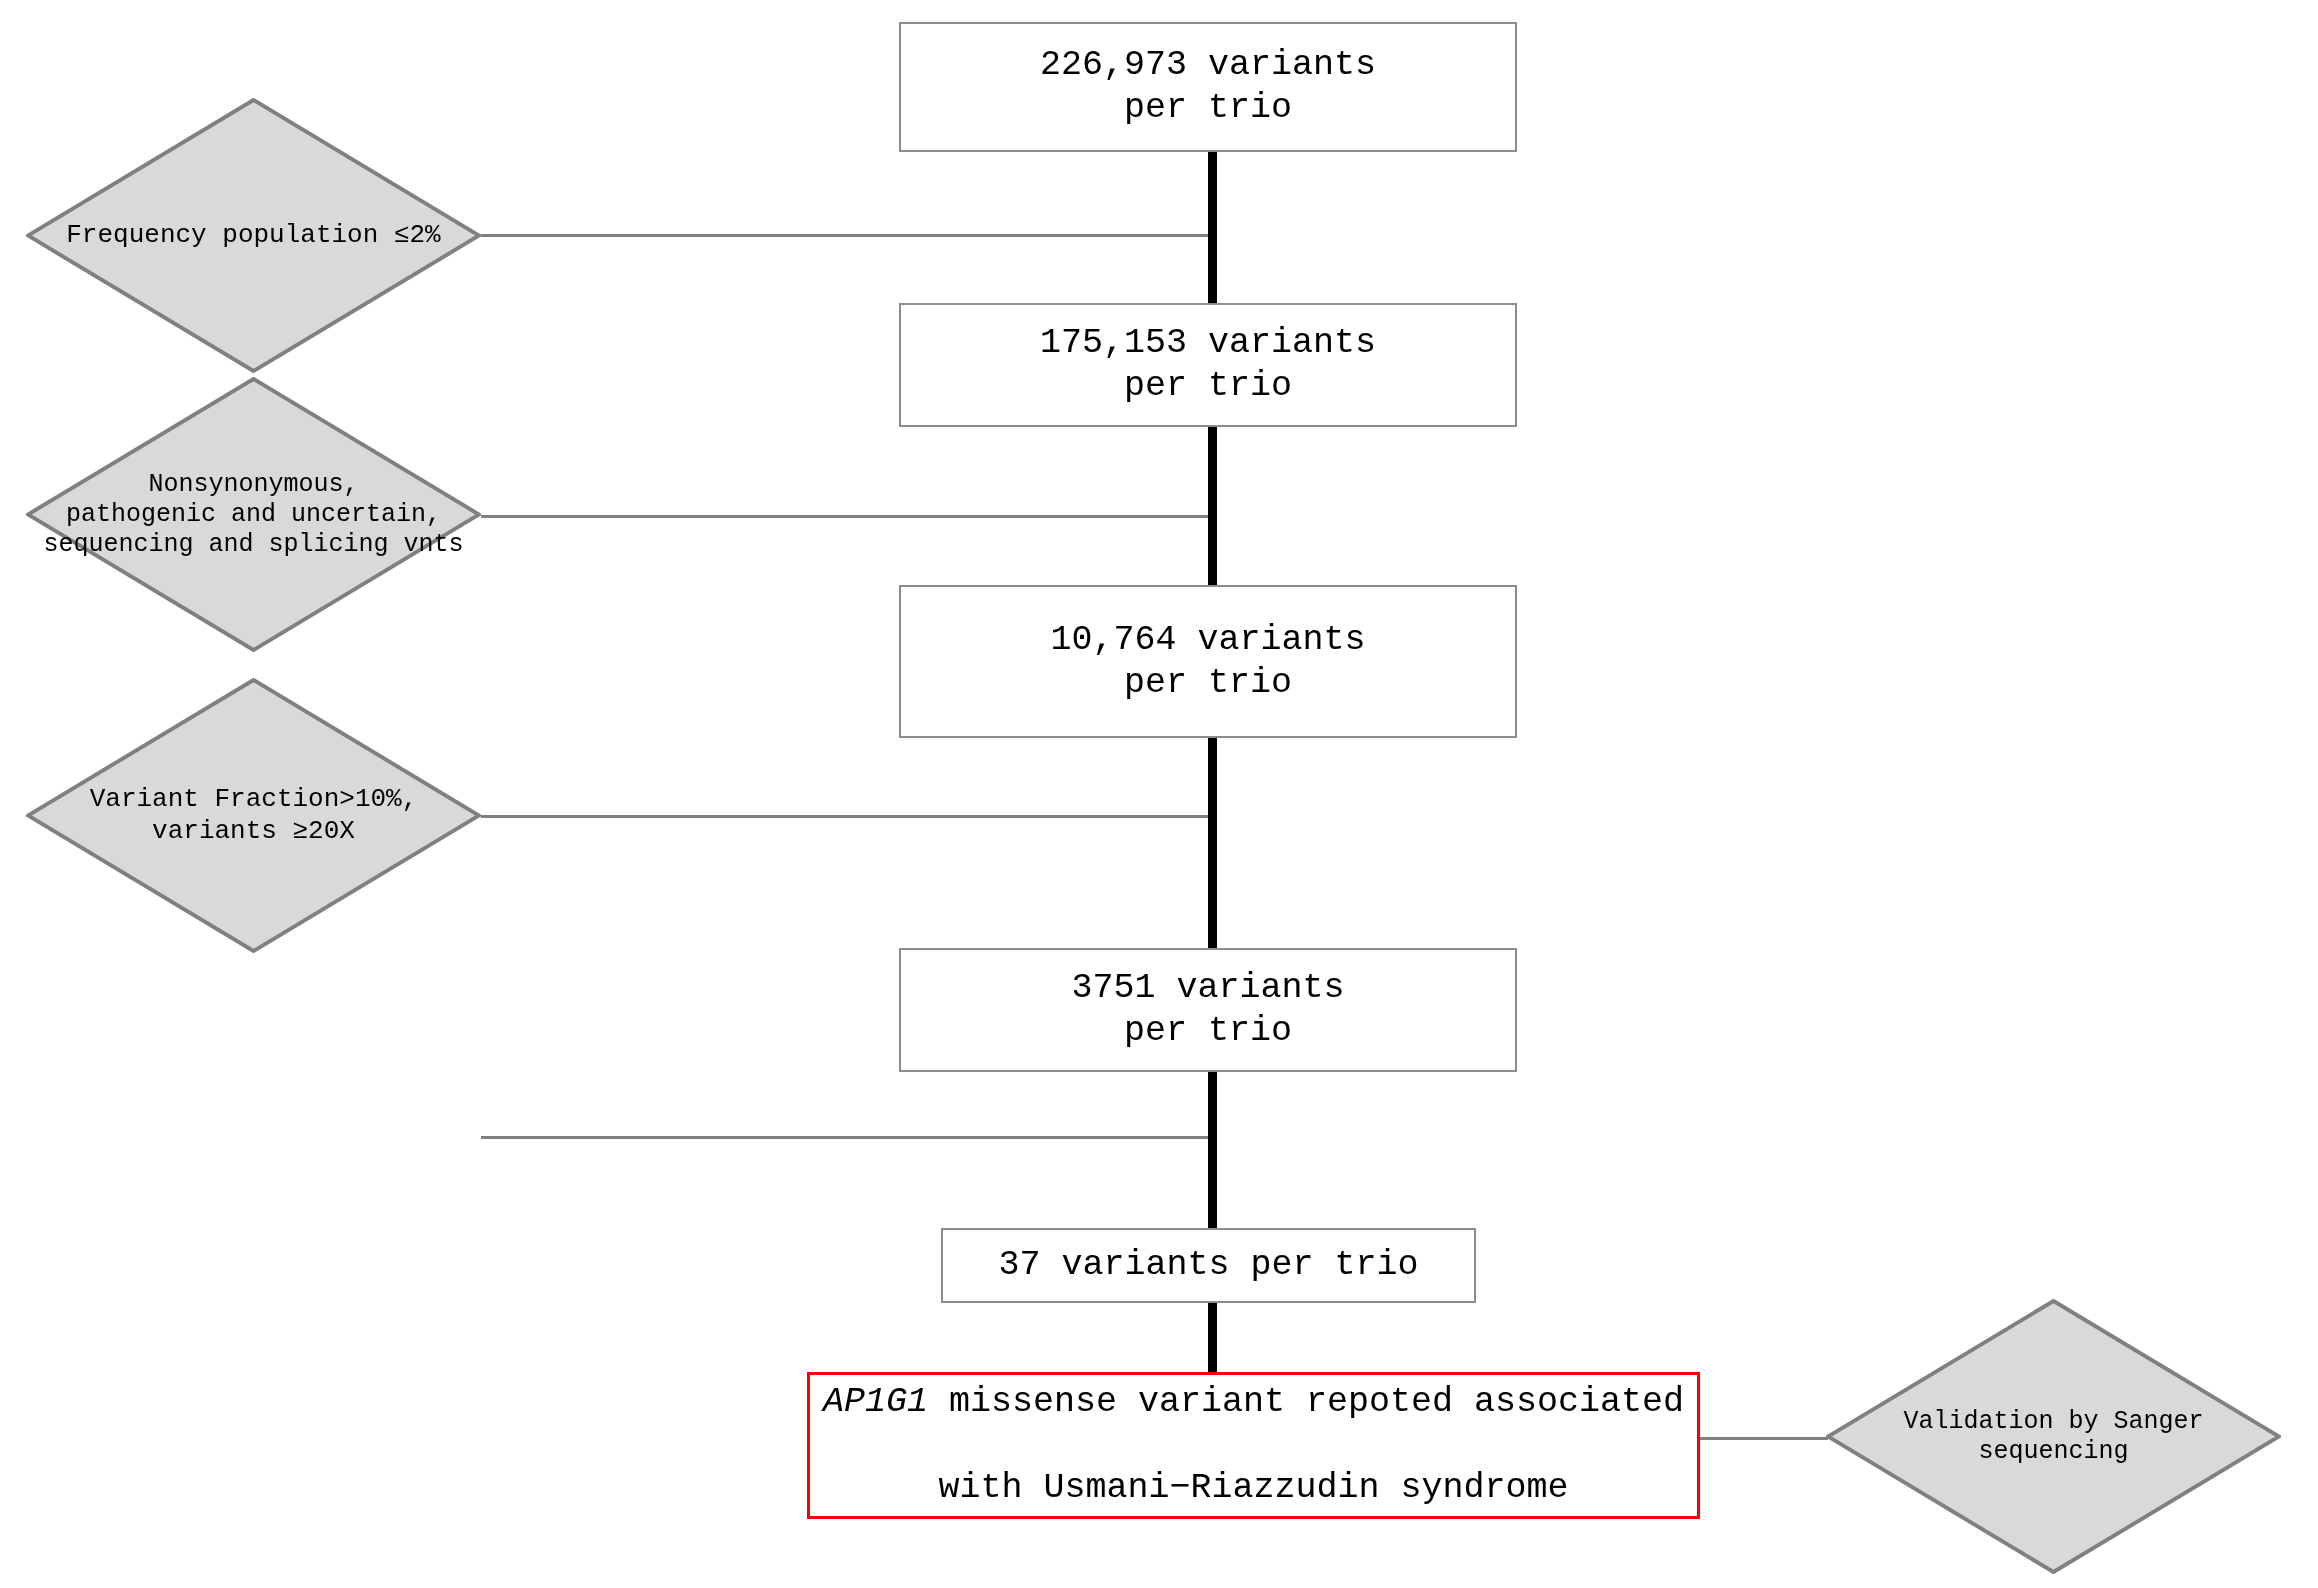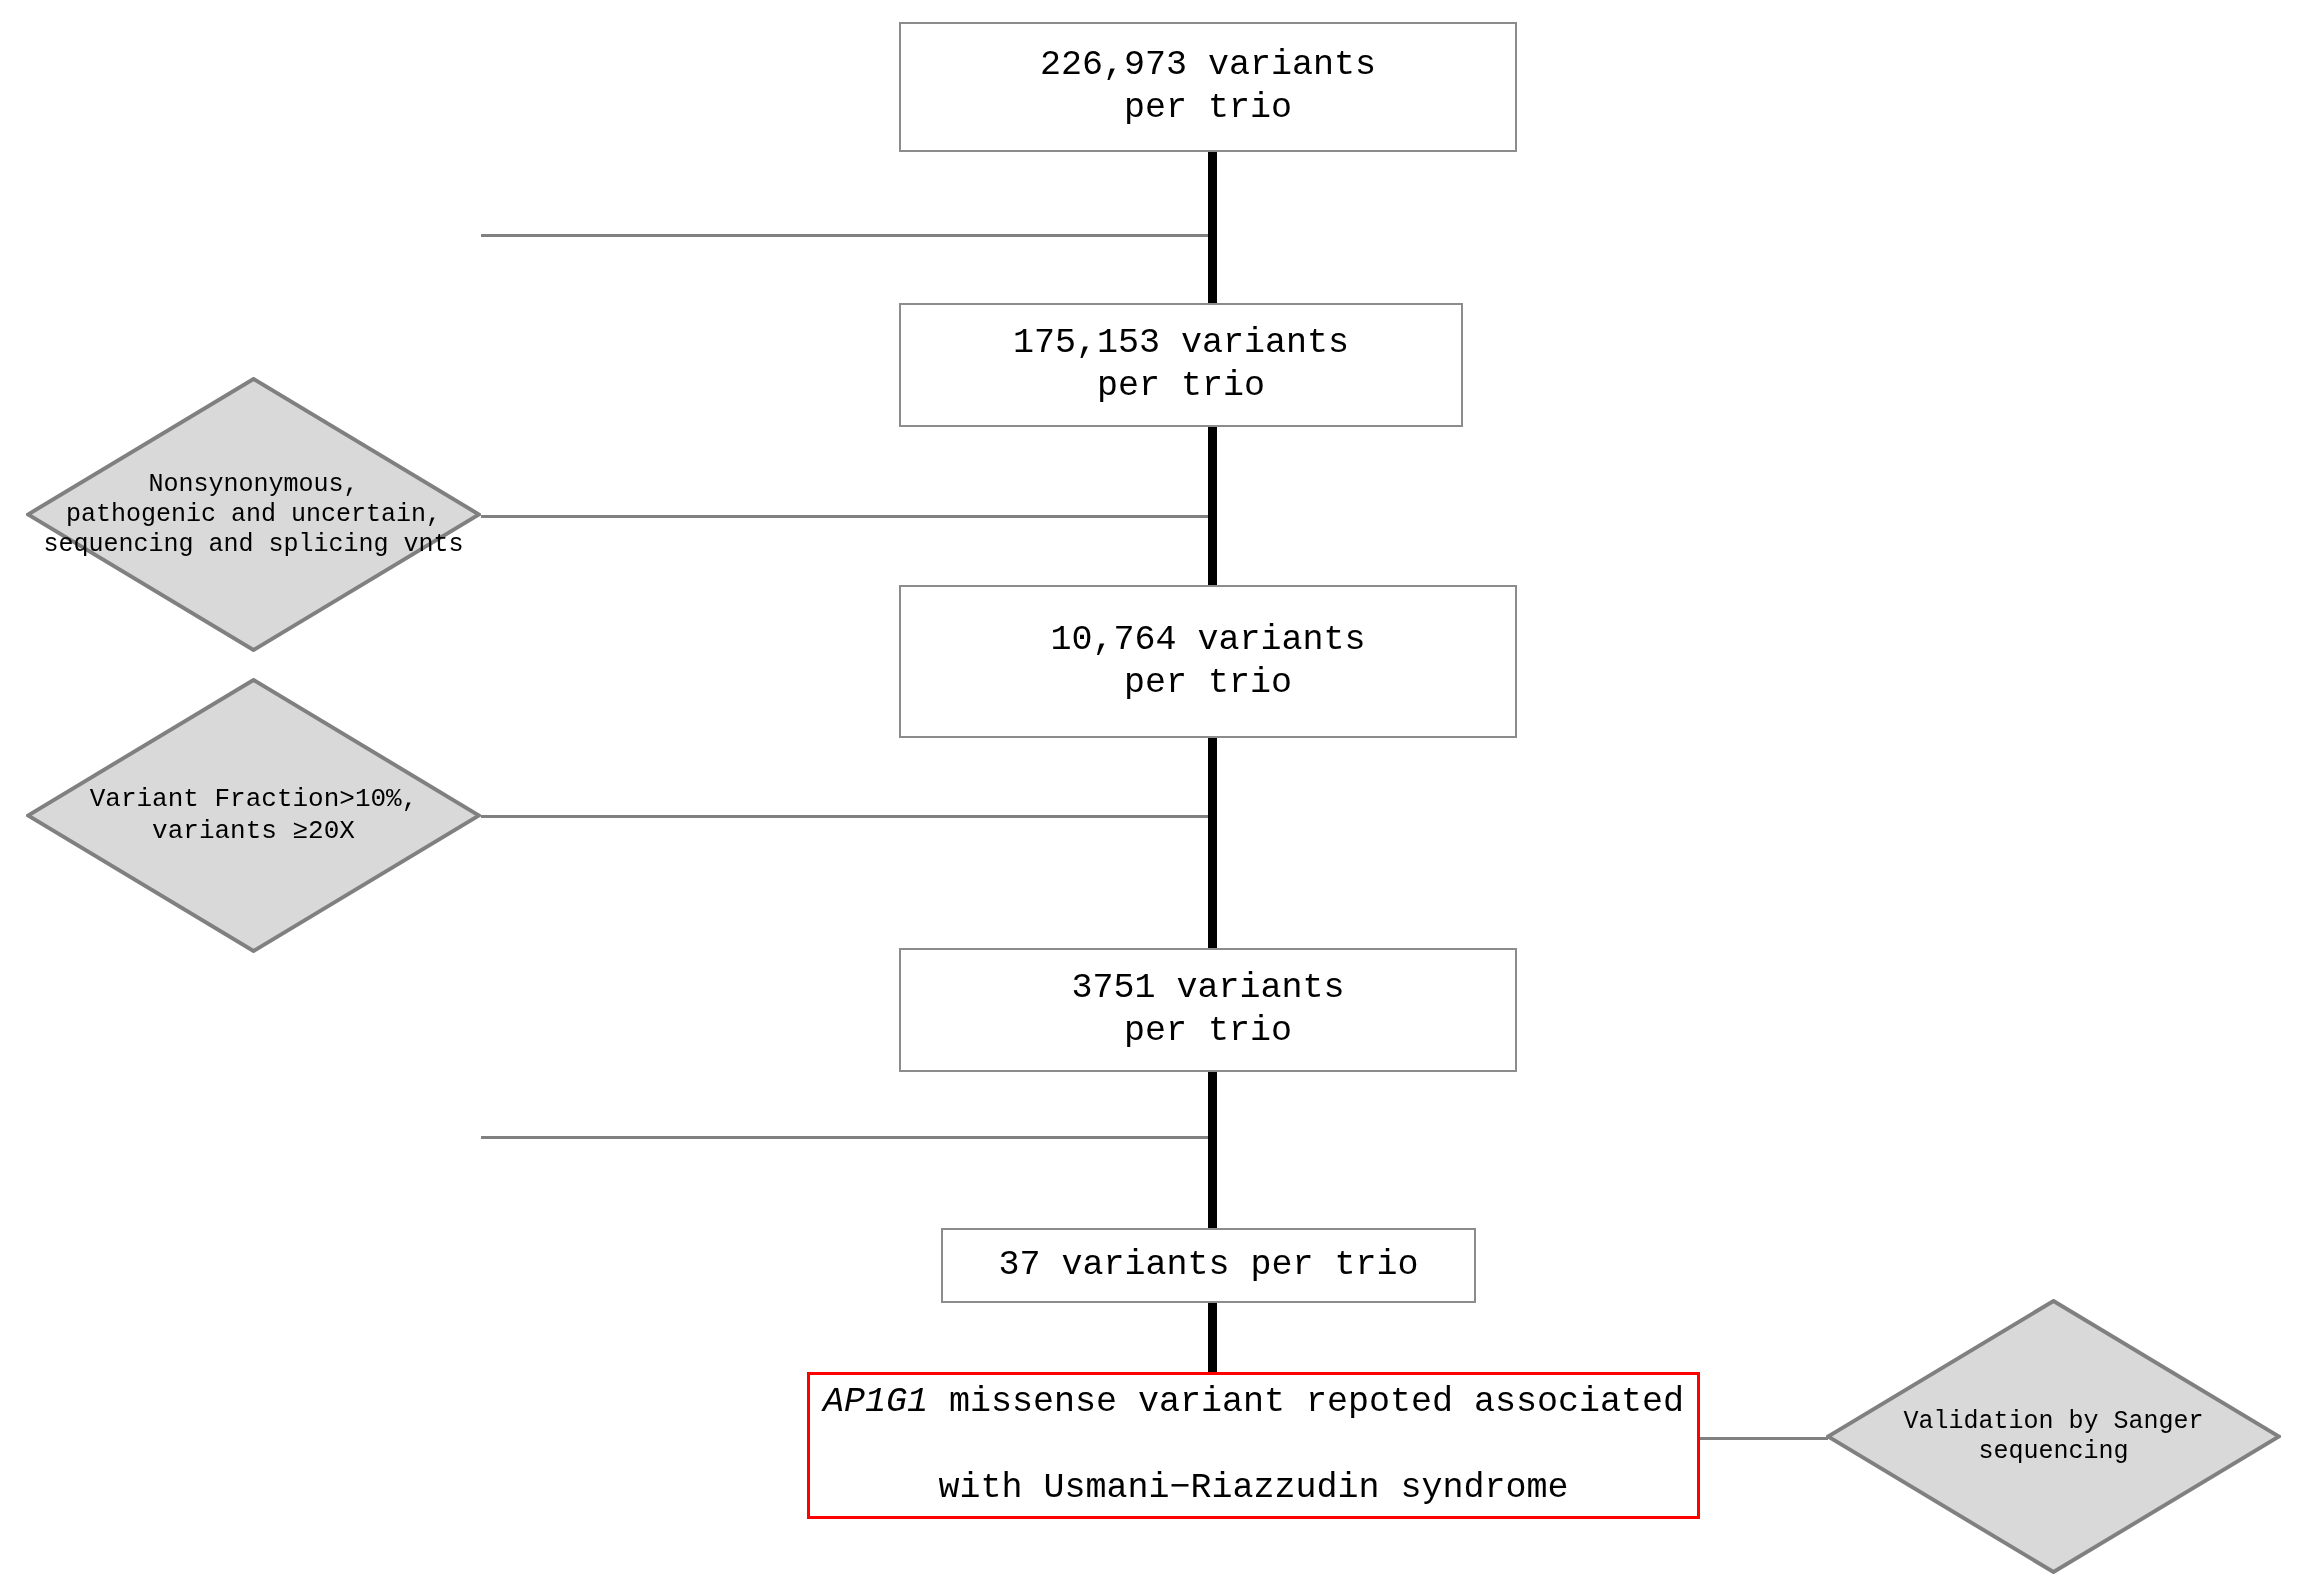--- a/index.html
+++ b/index.html
@@ -119,21 +119,21 @@
   <div class="hline" style="left:481px; top:515px; width:728px;"></div>
   <div class="hline" style="left:481px; top:815px; width:728px;"></div>
   <div class="hline" style="left:481px; top:1136px; width:728px;"></div>
   <div class="hline" style="left:1697px; top:1437px; width:131px;"></div>
 
   <div class="box" style="left:899px; top:21.6px; width:618px; height:130px;">
     <span class="line">226,973 variants</span>
     <span class="line">per trio</span>
   </div>
 
-  <div class="box" style="left:899px; top:303px; width:564px; height:124px;">
+  <div class="box" style="left:899px; top:303px; width:618px; height:124px;">
     <span class="line">175,153 variants</span>
     <span class="line">per trio</span>
   </div>
 
   <div class="box" style="left:899px; top:585px; width:618px; height:153px;">
     <span class="line">10,764 variants</span>
     <span class="line">per trio</span>
   </div>
 
   <div class="box" style="left:899px; top:948px; width:618px; height:124px;">
@@ -143,20 +143,28 @@
 
   <div class="box" style="left:941px; top:1228px; width:535px; height:75px;">
     <span class="line">37 variants per trio</span>
   </div>
 
   <div class="box result" style="left:807px; top:1372px; width:893px; height:147px;">
     <span class="line"><span class="gene">AP1G1</span><span> missense variant repoted associated</span></span>
     <span class="line">with Usmani−Riazzudin syndrome</span>
   </div>
 
+  <div class="diamond sz-big" style="left:26px; top:98px; width:455px; height:275px;">
+    <svg width="455" height="275" viewBox="0 0 695 420">
+      <polygon points="347.5,3 692,210 347.5,417 3,210" fill="#d9d9d9" stroke="#808080" stroke-width="6"></polygon>
+    </svg>
+    <div class="dlabel">
+      <span class="line">Frequency population ≤2%</span>
+    </div>
+  </div>
 
   <div class="diamond sz-mid" style="left:26px; top:377px; width:455px; height:275px;">
     <svg width="455" height="275" viewBox="0 0 695 420">
       <polygon points="347.5,3 692,210 347.5,417 3,210" fill="#d9d9d9" stroke="#808080" stroke-width="6"></polygon>
     </svg>
     <div class="dlabel">
       <span class="line">Nonsynonymous,</span>
       <span class="line">pathogenic and uncertain,</span>
       <span class="line">sequencing and splicing vnts</span>
     </div>

